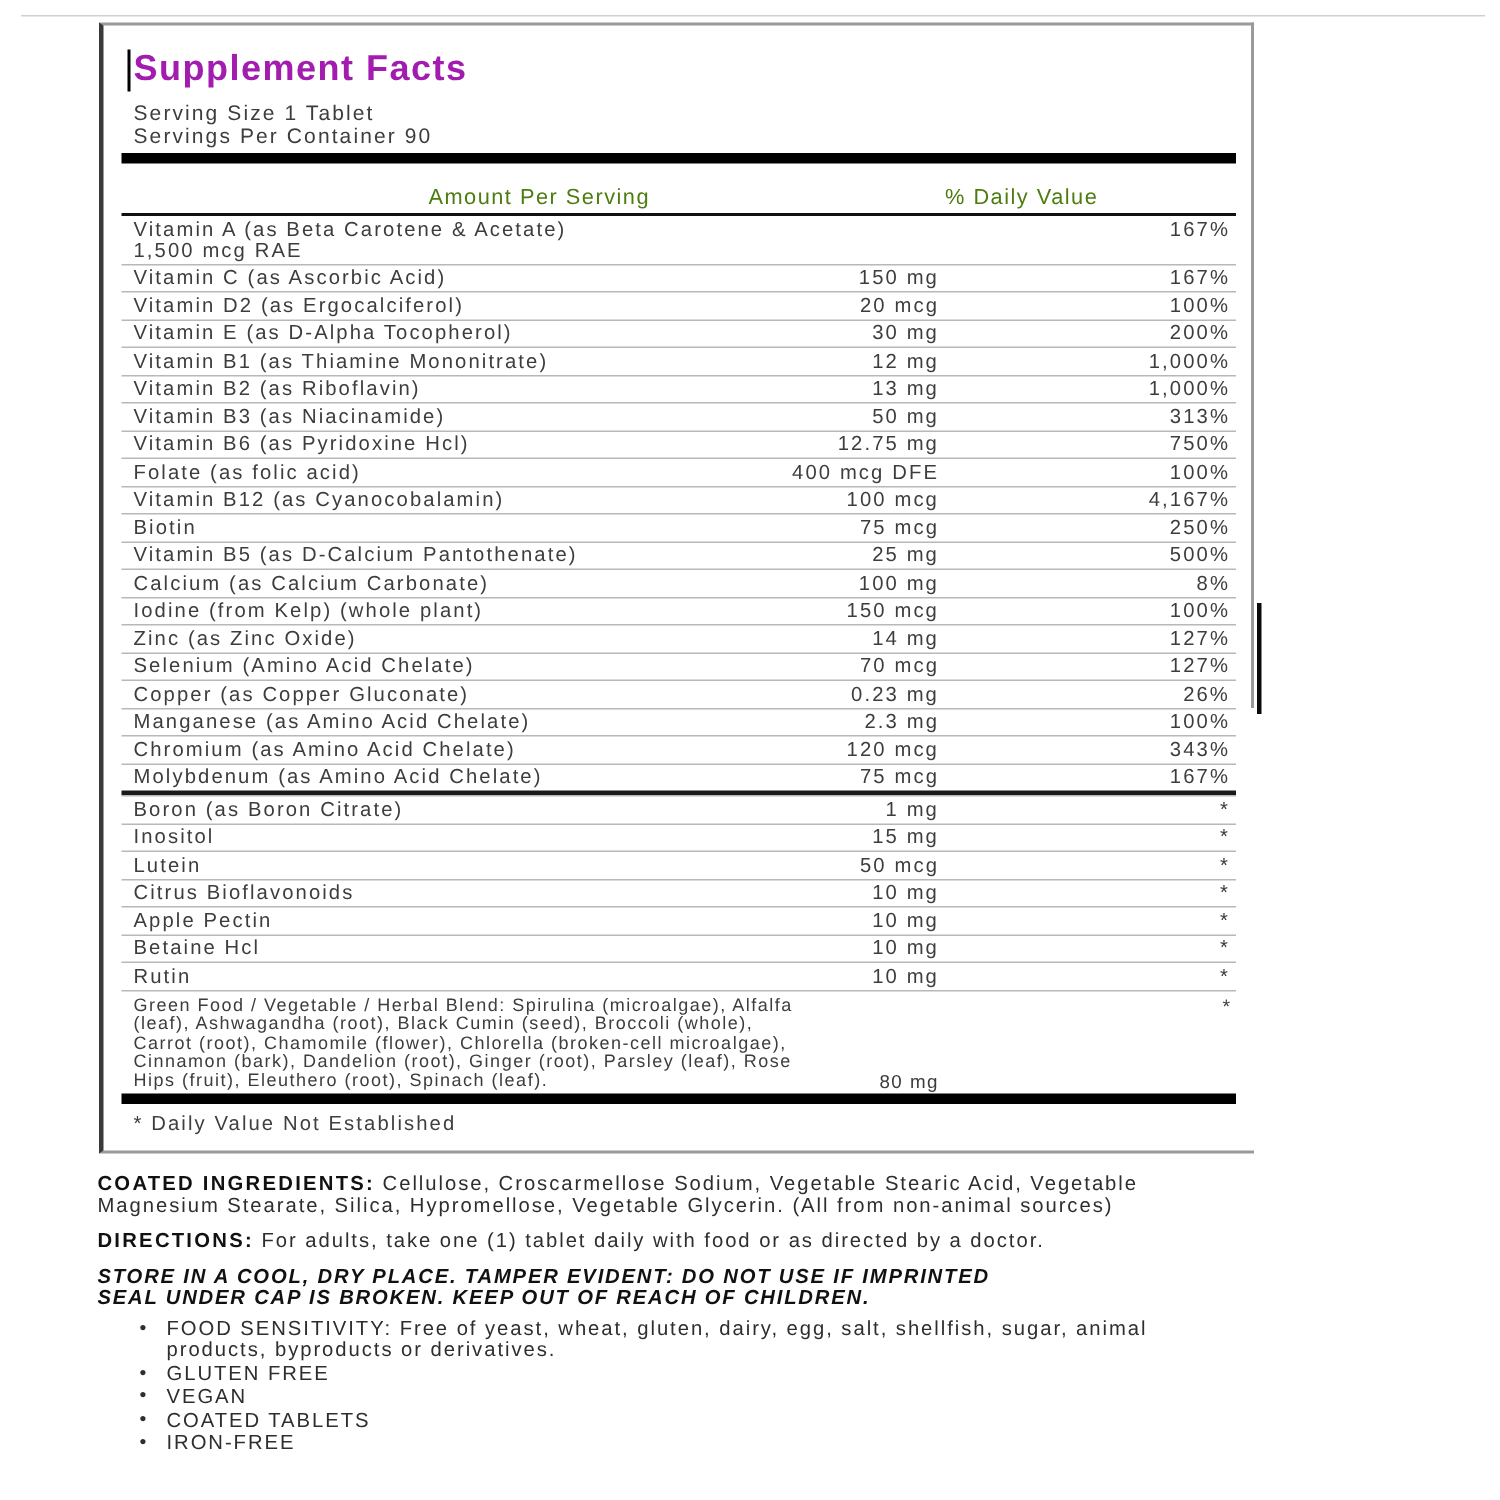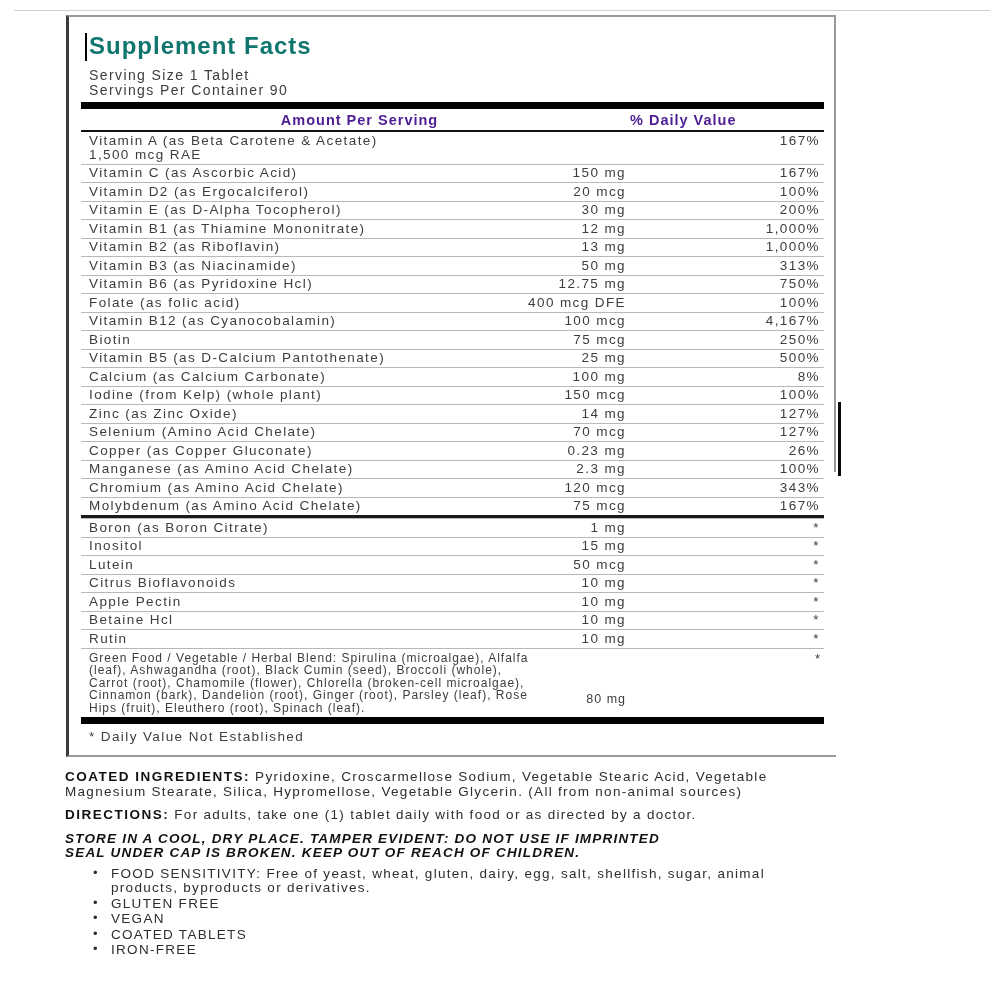--- a/index.html
+++ b/index.html
@@ -10,46 +10,46 @@
 
   
   .facts-box{position:relative;box-sizing:border-box;width:770px;background:#fff;
              border-top:2px solid #9a9a9a;border-bottom:2px solid #9a9a9a;
              border-left:3px solid #3a3a3a;padding:14px 12px 4px 12px;}
   .rb-light{position:absolute;top:-2px;right:0;width:2px;height:457px;background:#9a9a9a;}
   .rb-dark{position:absolute;top:385px;right:-5px;width:3px;height:74px;background:#0a0a0a;}
   .caret{position:absolute;left:16px;top:16px;width:2px;height:28px;background:#000;}
 
   .panel-title{margin:2px 0 0 8px;font-size:24px;line-height:26px;font-weight:bold;
-               color:#0f766e;letter-spacing:1px;}
+               color:#a21caf;letter-spacing:1px;}
   .serving-block{margin:9px 0 0 8px;font-size:14px;line-height:15px;letter-spacing:1.4px;color:#3d3d3d;}
   .thick-bar{height:7px;background:#000;margin-top:4px;}
   .thick-bar.bottom{margin-top:0;}
 
   .hdr-row{display:flex;align-items:baseline;border-bottom:2px solid #111;
-           padding:3px 4px 2px 8px;font-weight:bold;font-size:14.5px;color:#4c1d95;letter-spacing:1px;}
+           padding:3px 4px 2px 8px;font-weight:normal;font-size:14.5px;color:#4d7c0f;letter-spacing:1px;margin-top:12px;}
   .hdr-amount{width:calc(100% - 190px);text-align:center;}
   .hdr-dv{width:190px;}
 
   .row{position:relative;border-top:1px solid #b8b8b8;padding:1.5px 4px 2px 8px;
        font-size:13.5px;line-height:14px;letter-spacing:1.4px;color:#3d3d3d;}
   #rows-main .row:first-child{border-top:none;}
   .cell-name{display:inline-block;white-space:nowrap;}
   .cell-amount{position:absolute;right:198px;top:1.5px;white-space:nowrap;}
   .cell-dv{position:absolute;right:4px;top:1.5px;white-space:nowrap;}
   .row-2line .line1{display:flex;}
   .row-2line .line1 .cell-name{flex:1;}
   .row-2line .line1 .cell-dv2{width:190px;text-align:right;}
   .row-2line .line2{text-align:left;padding-right:198px;line-height:14px;}
   #rows-nodv{border-top:3px solid #1a1a1a;}
 
   .row-blend{position:relative;border-top:1px solid #b8b8b8;padding:3px 4px 3px 8px;}
   .blend-text{margin:0;max-width:445px;font-size:12px;line-height:12.5px;
               letter-spacing:1px;color:#3d3d3d;}
-  .blend-amount{position:absolute;right:198px;bottom:11px;font-size:12.5px;letter-spacing:1px;}
+  .blend-amount{position:absolute;right:198px;bottom:1px;font-size:12.5px;letter-spacing:1px;}
   .blend-dv{position:absolute;right:4px;top:2px;font-size:13px;}
 
   .footnote{padding:5px 4px 7px 8px;font-size:13.5px;letter-spacing:1.4px;color:#404040;}
 
   
   .below{width:757px;margin:13px 0 0 -1px;font-size:13.5px;line-height:14.5px;
          letter-spacing:1.3px;color:#2e2e2e;}
   .below p{margin:0 0 9px 0;}
   .lbl{font-weight:bold;color:#111;letter-spacing:1.5px;}
   .storage{font-weight:bold;color:#111;max-width:600px;letter-spacing:1.2px;margin-bottom:6px !important;font-style:italic;}
@@ -230,21 +230,21 @@
       <span class="blend-amount">80 mg</span>
       <span class="blend-dv">*</span>
     </div>
 
     <div class="thick-bar bottom"></div>
 
     <div class="footnote">* Daily Value Not Established</div>
   </div>
 
   <div class="below">
-    <p><b class="lbl">COATED INGREDIENTS:</b> <span>Pyridoxine, Croscarmellose Sodium, Vegetable Stearic Acid, Vegetable Magnesium Stearate, Silica, Hypromellose, Vegetable Glycerin. (All from non-animal sources)</span></p>
+    <p><b class="lbl">COATED INGREDIENTS:</b> <span>Cellulose, Croscarmellose Sodium, Vegetable Stearic Acid, Vegetable Magnesium Stearate, Silica, Hypromellose, Vegetable Glycerin. (All from non-animal sources)</span></p>
 
     <p><b class="lbl">DIRECTIONS:</b> <span>For adults, take one (1) tablet daily with food or as directed by a doctor.</span></p>
 
     <p class="storage">STORE IN A COOL, DRY PLACE. TAMPER EVIDENT: DO NOT USE IF IMPRINTED SEAL UNDER CAP IS BROKEN. KEEP OUT OF REACH OF CHILDREN.</p>
 
     <ul class="feature-list" id="feature-list">
         <li><span class="dot">•</span><span>FOOD SENSITIVITY: Free of yeast, wheat, gluten, dairy, egg, salt, shellfish, sugar, animal products, byproducts or derivatives.</span></li>
         <li><span class="dot">•</span><span>GLUTEN FREE</span></li>
         <li><span class="dot">•</span><span>VEGAN</span></li>
         <li><span class="dot">•</span><span>COATED TABLETS</span></li>

